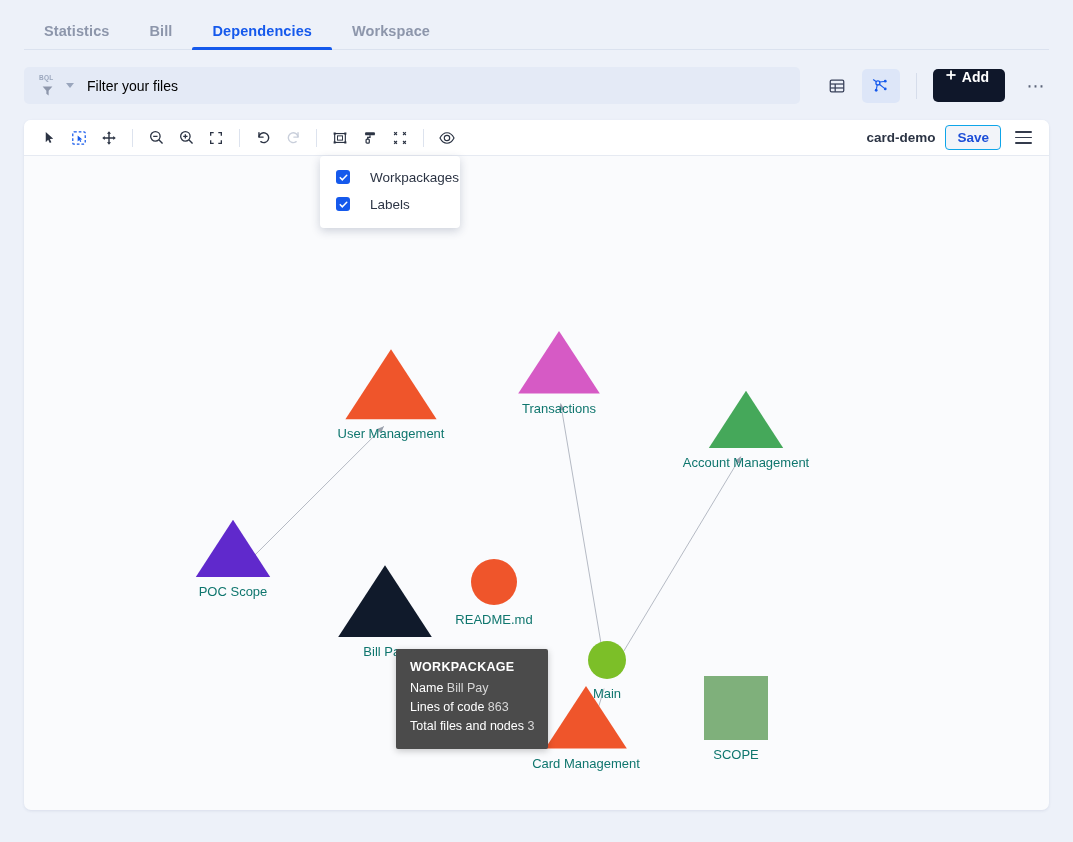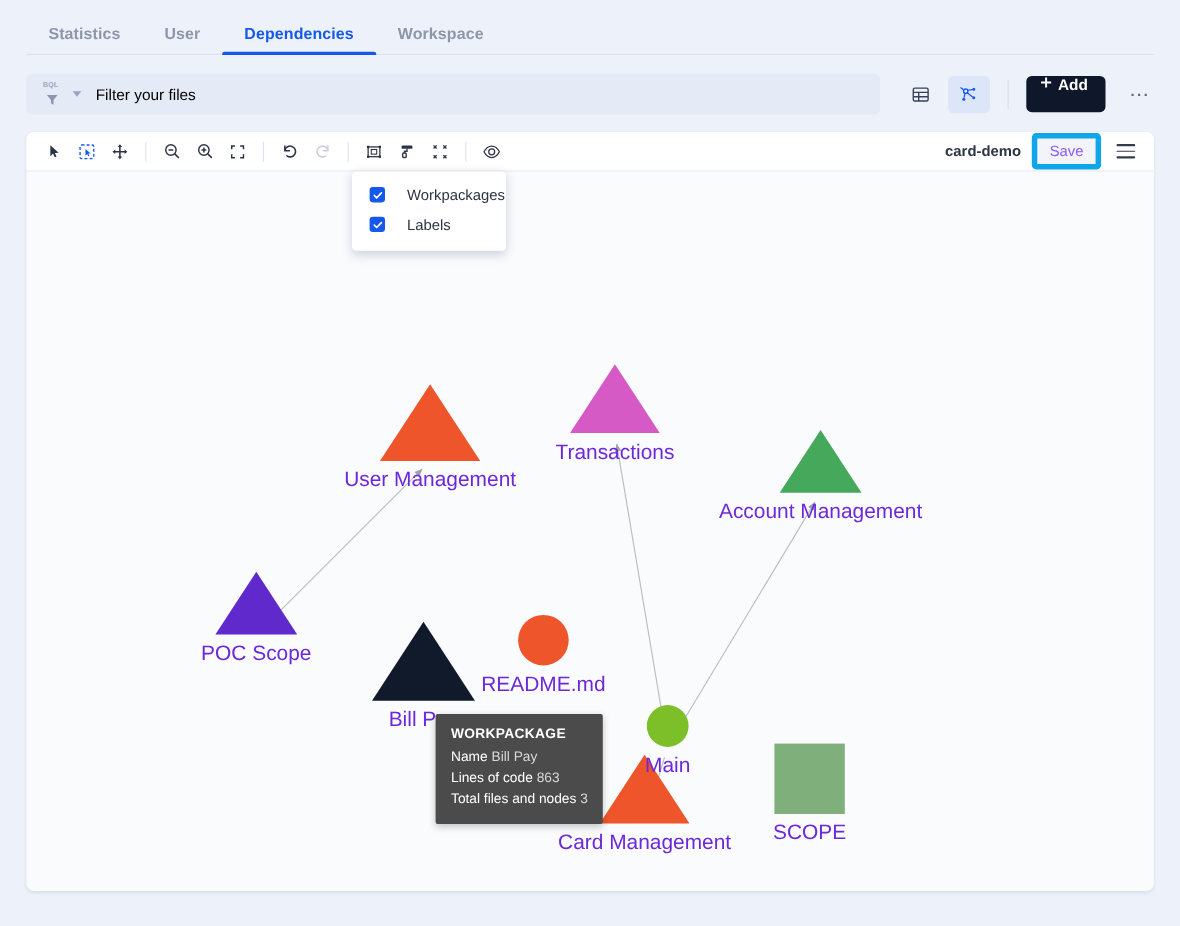--- a/index.html
+++ b/index.html
@@ -103,22 +103,22 @@
     width: 28px; height: 26px; display: flex; align-items: center; justify-content: center;
     cursor: pointer; border-radius: 4px; margin: 0 1px;
   }
   .ti.sel { }
   .tsep { width: 1px; height: 18px; background: #dde3ee; margin: 0 8px; }
   .tb-right {
     margin-left: auto; display: flex; align-items: center; gap: 10px; padding-right: 4px;
   }
   .proj-name { font-size: 13.5px; font-weight: 700; color: #2c3444; }
   .savebtn {
-    font-size: 13.5px; font-weight: 400; color: #8b5cf6;
-    background: #f2f4f9; border: 5px solid #0ea5e9; border-radius: 4px;
+    font-size: 13.5px; font-weight: 700; color: #1d4ed8;
+    background: #f2f4f9; border: 1px solid #0ea5e9; border-radius: 4px;
     padding: 4px 11px; cursor: default;
   }
   .burger { width: 24px; height: 22px; display: flex; flex-direction: column;
     justify-content: center; gap: 4px; cursor: pointer; align-items: center; }
   .burger span { display: block; width: 17px; height: 1.8px; background: #343b4c; border-radius: 1px; }
 
   
   .dropdown {
     position: absolute; left: 296px; top: 36px;
     width: 140px;
@@ -132,21 +132,21 @@
     width: 14px; height: 14px; border-radius: 3px; background: #1559ec;
     display: flex; align-items: center; justify-content: center; flex: none;
   }
   .cbx svg { display: block; }
   .dd-label { font-size: 13.5px; color: #2c3444; }
 
   
   .graph { position: absolute; left: 0; top: 36px; width: 100%; height: 654px; }
   .graph svg { position: absolute; left: 0; top: 0; }
   .nodelabel {
-    position: absolute; font-size: 19px; color: #6d28d9;
+    position: absolute; font-size: 13px; color: #0f766e;
     white-space: nowrap; transform: translateX(-50%);
   }
 
   
   .tooltip {
     position: absolute; left: 372px; top: 529px;
     background: #4b4b4b; color: #fff;
     border-radius: 2px;
     padding: 11px 14px 13px 14px;
     min-width: 136px;
@@ -156,21 +156,21 @@
   .tt-title { font-size: 12.5px; font-weight: 700; letter-spacing: .3px; margin-bottom: 5px; }
   .tt-row { font-size: 12.5px; line-height: 19px; }
   .tt-row b { font-weight: 400; }
   .tt-row span { color: #d8d8d8; }
 </style>
 </head>
 <body>
 
 <div class="tabbar">
   <div class="tab">Statistics</div>
-  <div class="tab">User</div>
+  <div class="tab">Bill</div>
   <div class="tab active">Dependencies</div>
   <div class="tab">Workspace</div>
 </div>
 
 <div class="filterrow">
 
   <div class="filterbox">
     <div class="bql">
       <div class="lbl">BQL</div>
       <svg width="13" height="13" viewBox="0 0 16 16" style="margin-top:3px">

